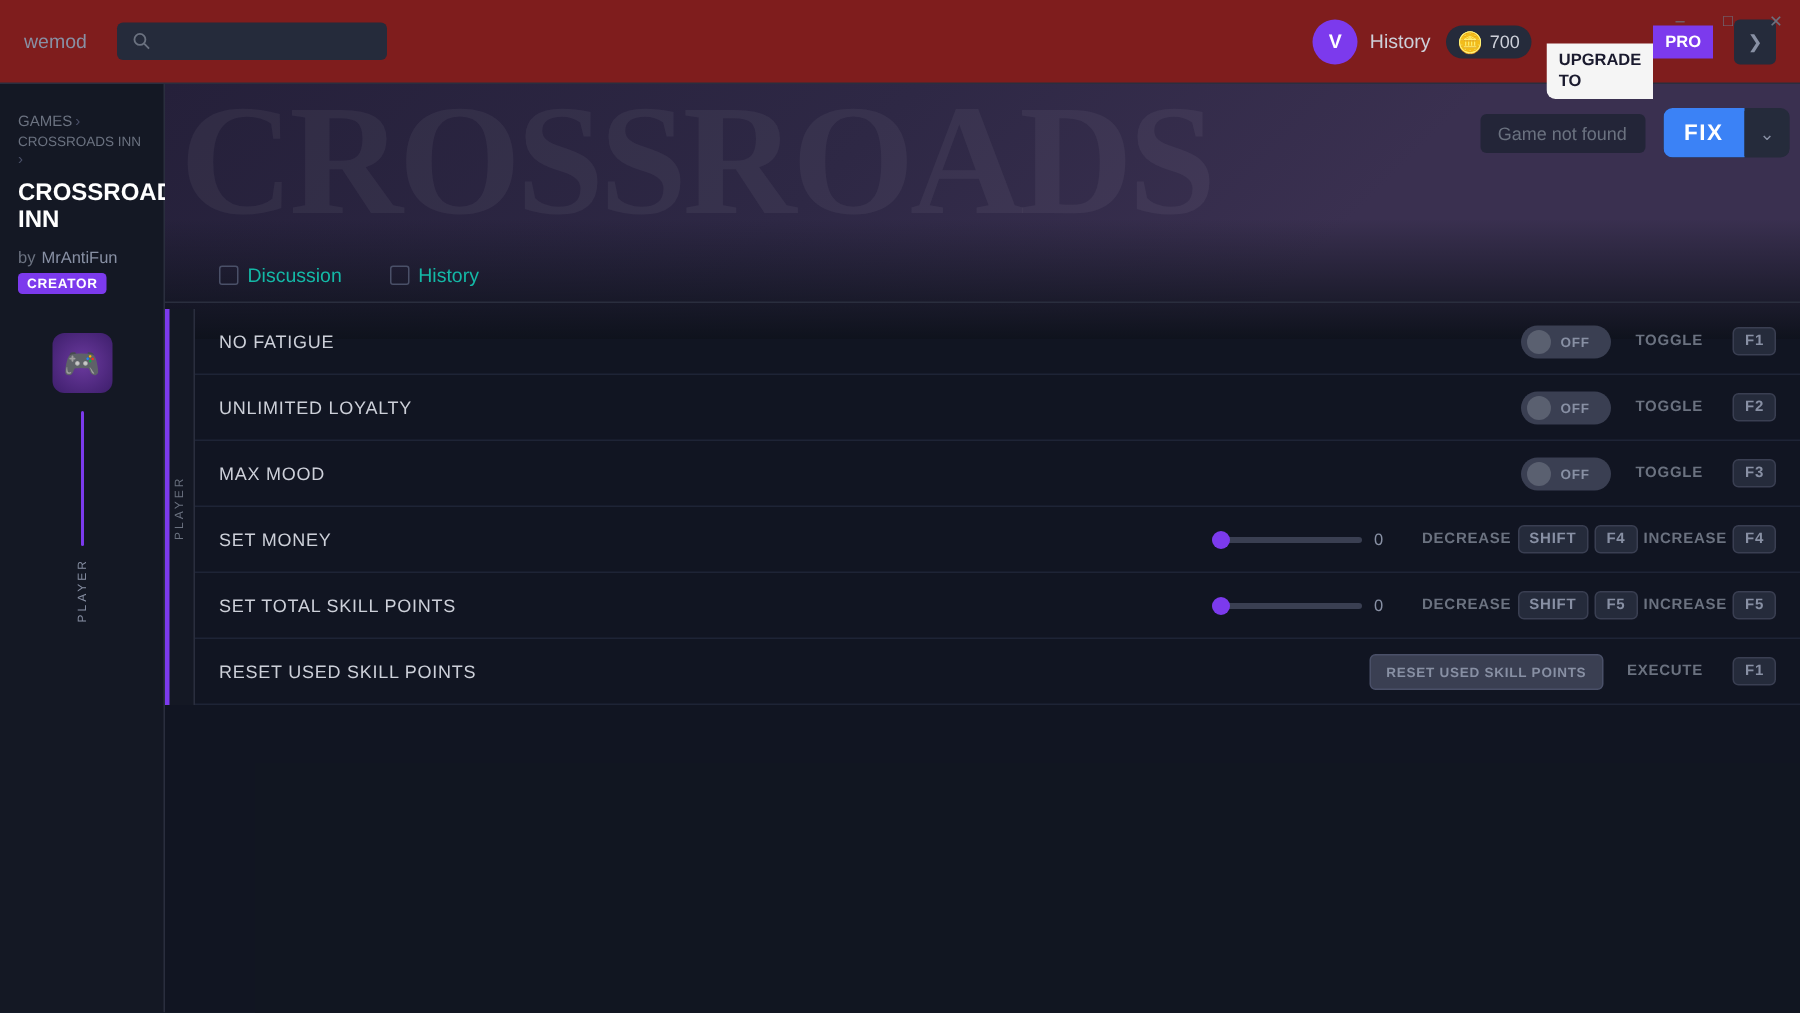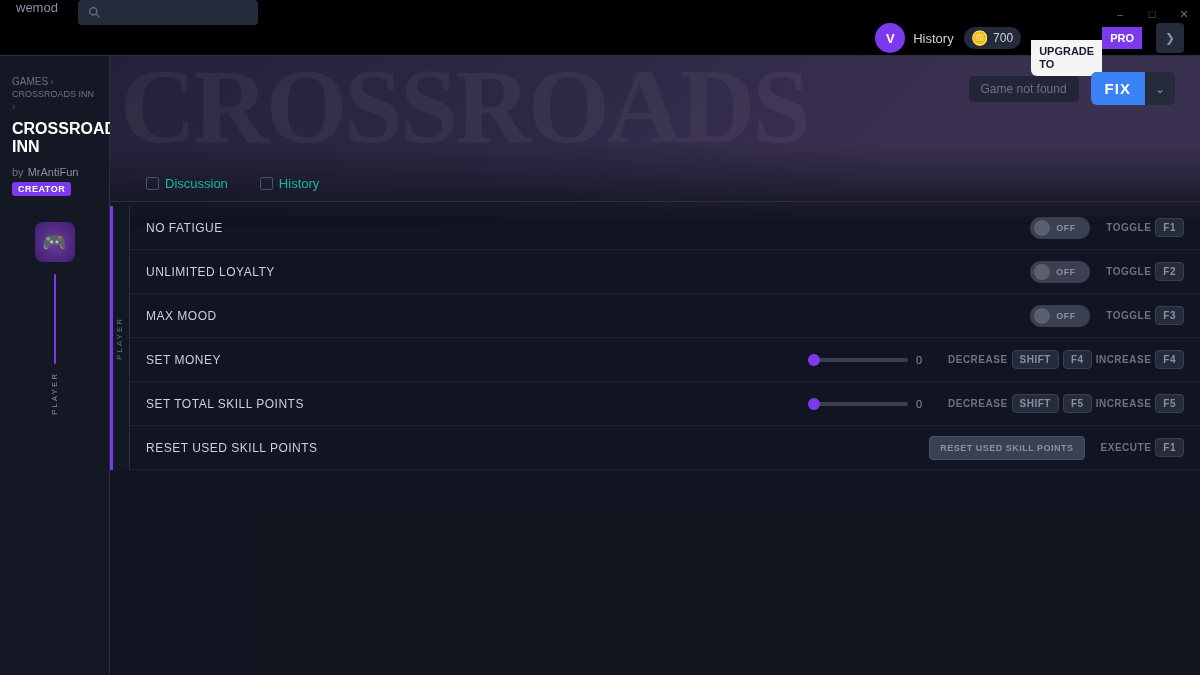--- a/index.html
+++ b/index.html
@@ -11,23 +11,23 @@
       color: #fff;
       overflow: hidden;
       position: relative;
     }
 
     
     .topbar {
       position: relative;
       z-index: 10;
       height: 56px;
-      background: #000000;
-      display: flex;
-      align-items: flex-start;
+      background: #7f1d1d;
+      display: flex;
+      align-items: center;
       padding: 0 16px;
       gap: 12px;
       border-bottom: 1px solid #2a2e3e;
     }
     .app-title {
       font-size: 13px;
       color: #8890a4;
       font-weight: 500;
       margin-right: 8px;
     }
@@ -301,21 +301,21 @@
       font-size: 9px;
       font-weight: 700;
       color: #8890a4;
       letter-spacing: 0.5px;
     }
 
     
     .key-group {
       display: flex;
       align-items: center;
-      gap: 4px;
+      gap: 20px;
     }
     .key-badge {
       background: #252b3b;
       color: #8890a4;
       font-size: 10px;
       font-weight: 600;
       padding: 3px 7px;
       border-radius: 4px;
       border: 1px solid #3a3f52;
       text-transform: uppercase;
@@ -537,21 +537,21 @@
       <div class="sidebar-game-icon">
         <span>🎮</span>
       </div>
       <div style="width:2px;height:90px;background:#7c3aed;border-radius:1px;margin-top:4px;"></div>
       <div style="font-size:8px;color:#8890a4;letter-spacing:2px;writing-mode:vertical-rl;transform:rotate(180deg);text-transform:uppercase;">PLAYER</div>
     </div>
   </div>
 
   <div class="right-main-panel">
 
-    <div class="fix-bar" style="position:absolute;right:25px;top:16px;z-index:10;display:flex;gap:12px;">
+    <div class="fix-bar" style="position:absolute;right:7px;top:16px;z-index:10;display:flex;gap:12px;">
       <span class="game-not-found">Game not found</span>
       <div class="fix-button">
         <span class="fix-label">FIX</span>
         <span class="fix-chevron">⌄</span>
       </div>
     </div>
 
     <div class="panel-tabs">
       <div class="tab-item">
         <span class="tab-checkbox"></span>

